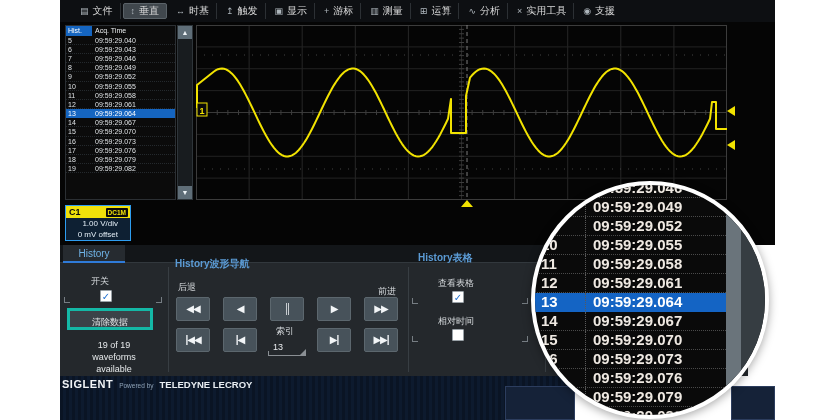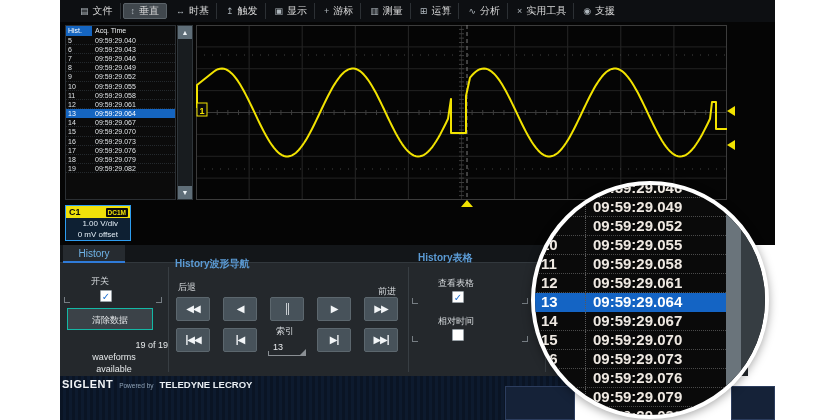--- a/index.html
+++ b/index.html
@@ -44,21 +44,21 @@
   .panel{position:absolute;left:60px;top:245px;width:688px;height:131px;background:#24282c;}
   .tabstrip{position:absolute;left:0;top:0;width:100%;height:18px;background:#131619;border-bottom:1px solid #32383d;}
   .tab{position:absolute;left:3px;top:0;width:62px;height:18px;background:#262b30;color:#6fb3e6;font-size:10px;text-align:center;line-height:18px;border-bottom:2px solid #2f7bd9;}
   .vdiv{position:absolute;top:22px;bottom:4px;width:1px;background:#383e43;}
   .plabel{position:absolute;color:#d9dde0;font-size:9px;white-space:nowrap;}
   .ptitle{position:absolute;color:#5b9bd5;font-size:10px;font-weight:bold;white-space:nowrap;}
   .checkbox{position:absolute;width:12px;height:12px;background:#fff;border:1px solid #9aa2a8;border-radius:1px;font-size:10px;line-height:11px;text-align:center;color:#1e6fd0;font-weight:bold;}
   .brk{position:absolute;width:6px;height:6px;}
   .brk.l{border-left:1px solid #767d83;border-bottom:1px solid #767d83;}
   .brk.r{border-right:1px solid #767d83;border-bottom:1px solid #767d83;}
-  .clearbtn{position:absolute;left:7px;top:63px;width:86px;height:22px;background:#3b4248;border:1px solid #14b8a6;color:#e3e6e8;font-size:9px;text-align:center;line-height:20px;}
+  .clearbtn{position:absolute;left:7px;top:63px;width:86px;height:22px;background:#3b4248;border:3px solid #14b8a6;color:#e3e6e8;font-size:9px;text-align:center;line-height:20px;}
   .counts{position:absolute;left:0;width:108px;text-align:center;color:#e6e9eb;font-size:9px;}
   .navbtn{position:absolute;width:34px;height:24px;background:#47525a;border:1px solid #5c676e;border-radius:2px;color:#f2f5f7;font-size:10px;font-weight:bold;text-align:center;line-height:22px;letter-spacing:-1px;padding:0;}
   .idxdrop{position:absolute;left:208px;top:95px;width:38px;height:16px;border-bottom:1px solid #8a8f94;color:#e8ebee;font-size:9px;padding-left:5px;line-height:14px;}
   .idxdrop:before{content:"";position:absolute;left:0;bottom:0;height:4px;border-left:1px solid #8a8f94;}
   .idxdrop:after{content:"";position:absolute;right:0;bottom:0;width:0;height:0;border-left:6px solid transparent;border-bottom:6px solid #8a8f94;}
 
   
   .brandbar{position:absolute;left:60px;top:376px;width:515px;height:44px;background:repeating-linear-gradient(90deg,#0a1424 0 3px,#0d1a2e 3px 6px);}
   .brandrow{position:absolute;left:2px;top:2px;display:flex;align-items:baseline;gap:6px;white-space:nowrap;}
   .b-sig{color:#f2f5f8;font-weight:bold;font-size:11px;letter-spacing:.5px;}
@@ -333,21 +333,21 @@
   <div class="panel">
     <div class="tabstrip">
       <div class="tab">History</div>
     </div>
 
     <div class="plabel" style="left:31px;top:30px;">开关</div>
     <div class="checkbox" style="left:40px;top:45px;" id="cb-switch">✓</div>
     <div class="brk l" style="left:4px;top:52px;"></div>
     <div class="brk r" style="left:96px;top:52px;"></div>
     <button class="clearbtn">清除数据</button>
-    <div class="counts" style="top:95px;text-align:right;">19 of 19</div>
+    <div class="counts" style="top:95px;">19 of 19</div>
     <div class="counts" style="top:107px;">waveforms</div>
     <div class="counts" style="top:119px;">available</div>
     <div class="vdiv" style="left:108px;"></div>
 
     <div class="ptitle" style="left:115px;top:12px;">History波形导航</div>
     <div class="plabel" style="left:118px;top:36px;">后退</div>
     <div class="plabel" style="left:318px;top:40px;">前进</div>
     <div id="navbtns">
         <button class="navbtn" style="left: 116px; top: 52px;">◀◀</button>
         <button class="navbtn" style="left: 163px; top: 52px;">◀</button>

